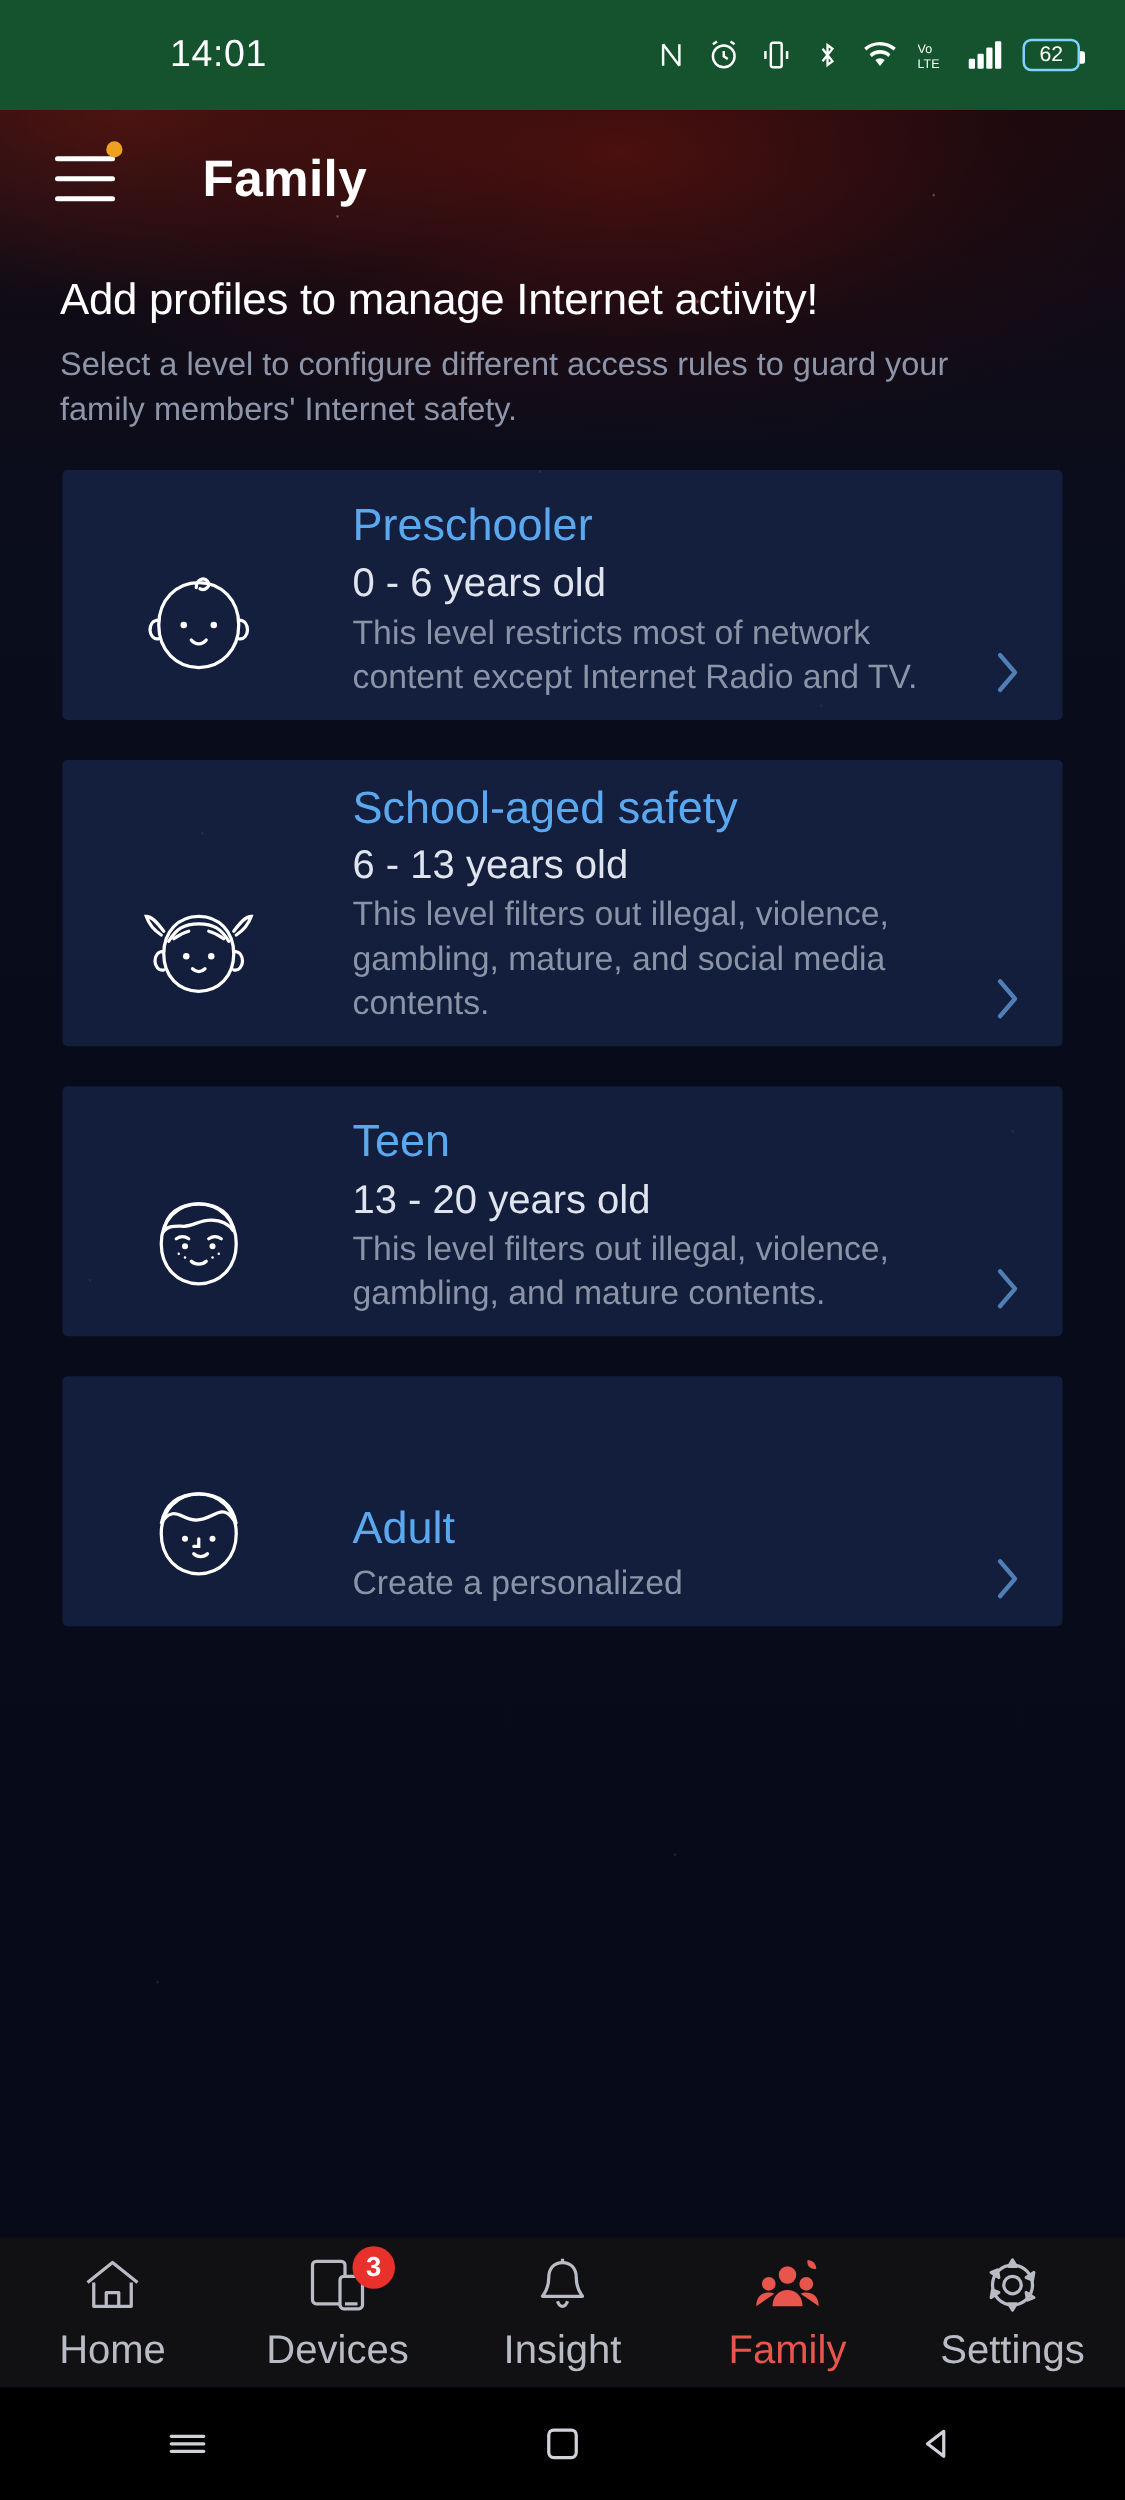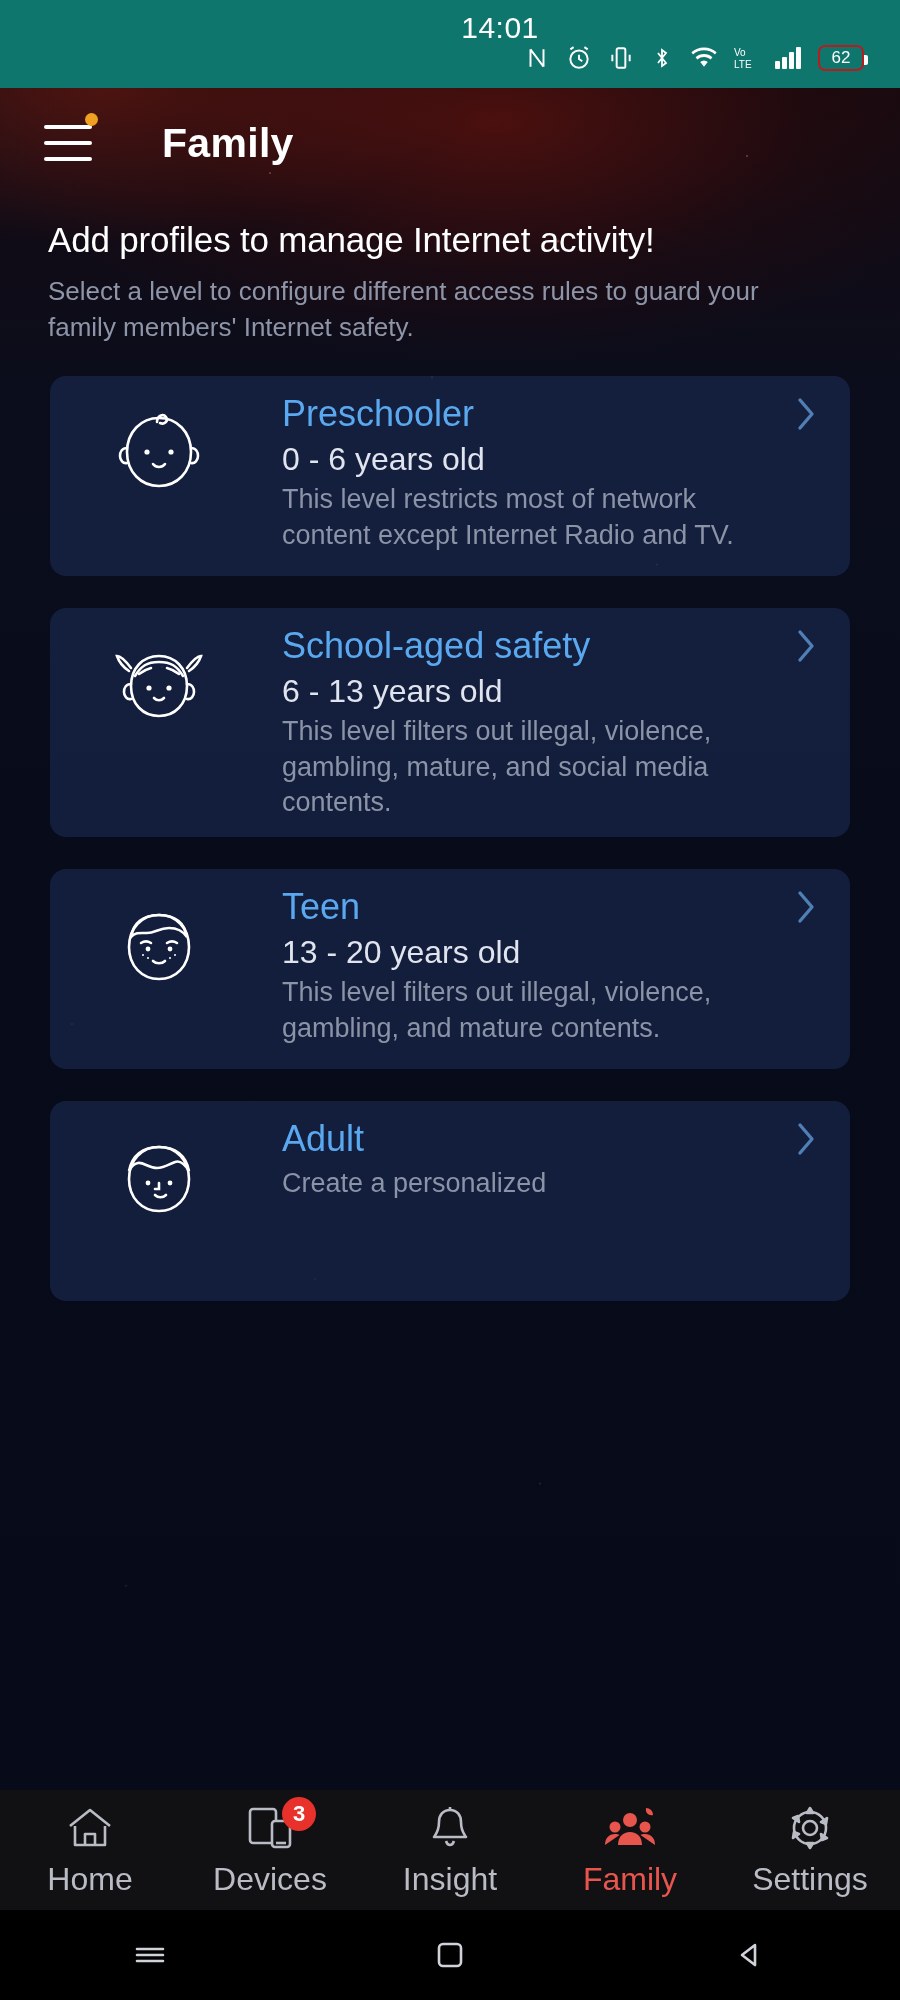--- a/index.html
+++ b/index.html
@@ -13,43 +13,42 @@
     position: relative;
     width: 900px; height: 2000px;
     background: #05070f;
     overflow: hidden;
   }
 
   
   .statusbar {
     position: relative;
     height: 88px;
-    background: #0f766e;
+    background: #14532d;
     display: flex;
     align-items: center;
     padding: 11px 36px;
     color: #fff;
-    flex-direction: column;
   }
   .status-time {
     font-size: 30px;
     letter-spacing: 0.5px;
     margin-left: 100px;
   }
   .status-icons {
     margin-left: auto;
     display: flex;
     align-items: center;
     gap: 16px;
   }
   .sicon { display:inline-flex; align-items:center; justify-content:flex-start; }
   .sicon svg { display:block; }
   .battery {
     width: 46px; height: 26px;
-    border: 2px solid #b91c1c;
+    border: 2px solid #7dd3fc;
     border-radius: 7px;
     position: relative;
     display:flex; align-items:center; justify-content:center;
     font-size: 17px;
   }
   .battery::after {
     content:"";
     position:absolute; right:-6px; top:8px;
     width:4px; height:10px; background:#fff; border-radius: 0 2px 2px 0;
   }
@@ -127,23 +126,23 @@
     line-height: 1.38;
     padding: 14px 48px 0 48px;
     max-width: 840px;
   }
 
   
   .cards { padding: 30px 50px 0 50px; }
   .card {
     position: relative;
     display: flex;
-    align-items: flex-start;
+    align-items: flex-end;
     background: rgba(30,46,90,0.55);
-    border-radius: 16px;
+    border-radius: 4px;
     margin-bottom: 32px;
     padding: 16px 24px;
     min-height: 200px;
     overflow: hidden;
   }
   .card-illus {
     width: 170px;
     display: flex;
     align-items: center;
     justify-content: center;

